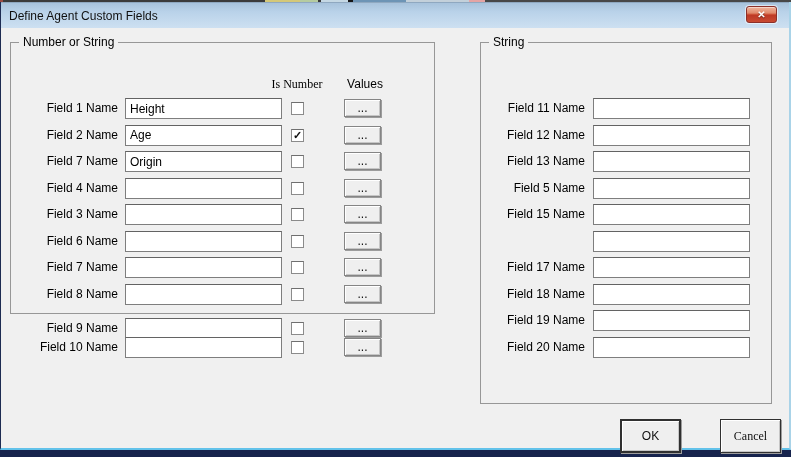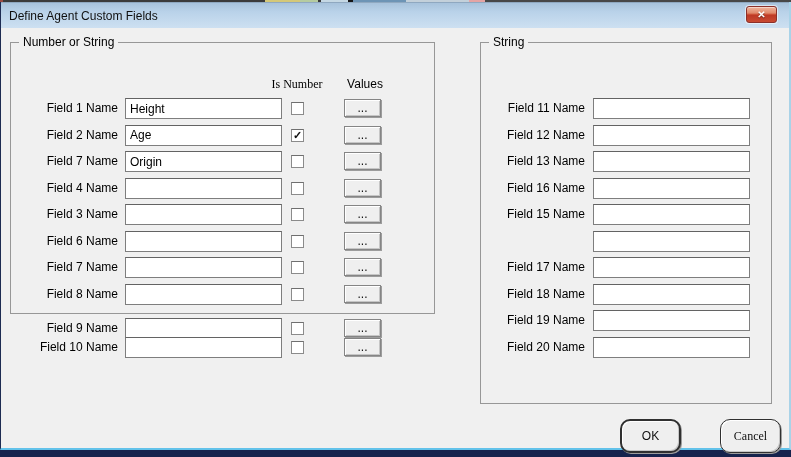--- a/index.html
+++ b/index.html
@@ -121,21 +121,21 @@
     display: flex; align-items: center; justify-content: center;
     cursor: default;
   }
   .dots {
     position: absolute; left: 343px; top: 1px;
     width: 37px; height: 18px;
     line-height: 6px;
   }
   .footer-btn {
     position: absolute; top: 391px;
-    width: 61px; height: 34px; border-radius: 10px;
+    width: 61px; height: 34px;
   }
   .ok-btn     { left: 619px; border: 2px solid #303030; }
   .cancel-btn { left: 719px; border: 1px solid #303030; font-family: Liberation Serif, serif; }
 </style>
 </head>
 <body>
 
 <div class="top-strip"></div>
 
 <div class="dialog">
@@ -225,21 +225,21 @@
     </div>
     <div class="rrow" style="top:96.5px">
       <span class="flabel-r">Field 12 Name</span>
       <input class="tinput r" value="" style="">
     </div>
     <div class="rrow" style="top:123px">
       <span class="flabel-r">Field 13 Name</span>
       <input class="tinput r" value="" style="">
     </div>
     <div class="rrow" style="top:149.5px">
-      <span class="flabel-r">Field 16 Name</span>
+      <span class="flabel-r">Field 5 Name</span>
       <input class="tinput r" value="" style="">
     </div>
     <div class="rrow" style="top:176px">
       <span class="flabel-r">Field 15 Name</span>
       <input class="tinput r" value="" style="">
     </div>
     <div class="rrow" style="top:202.5px">
       <input class="tinput r" value="" style="">
     </div>
     <div class="rrow" style="top:229px">

